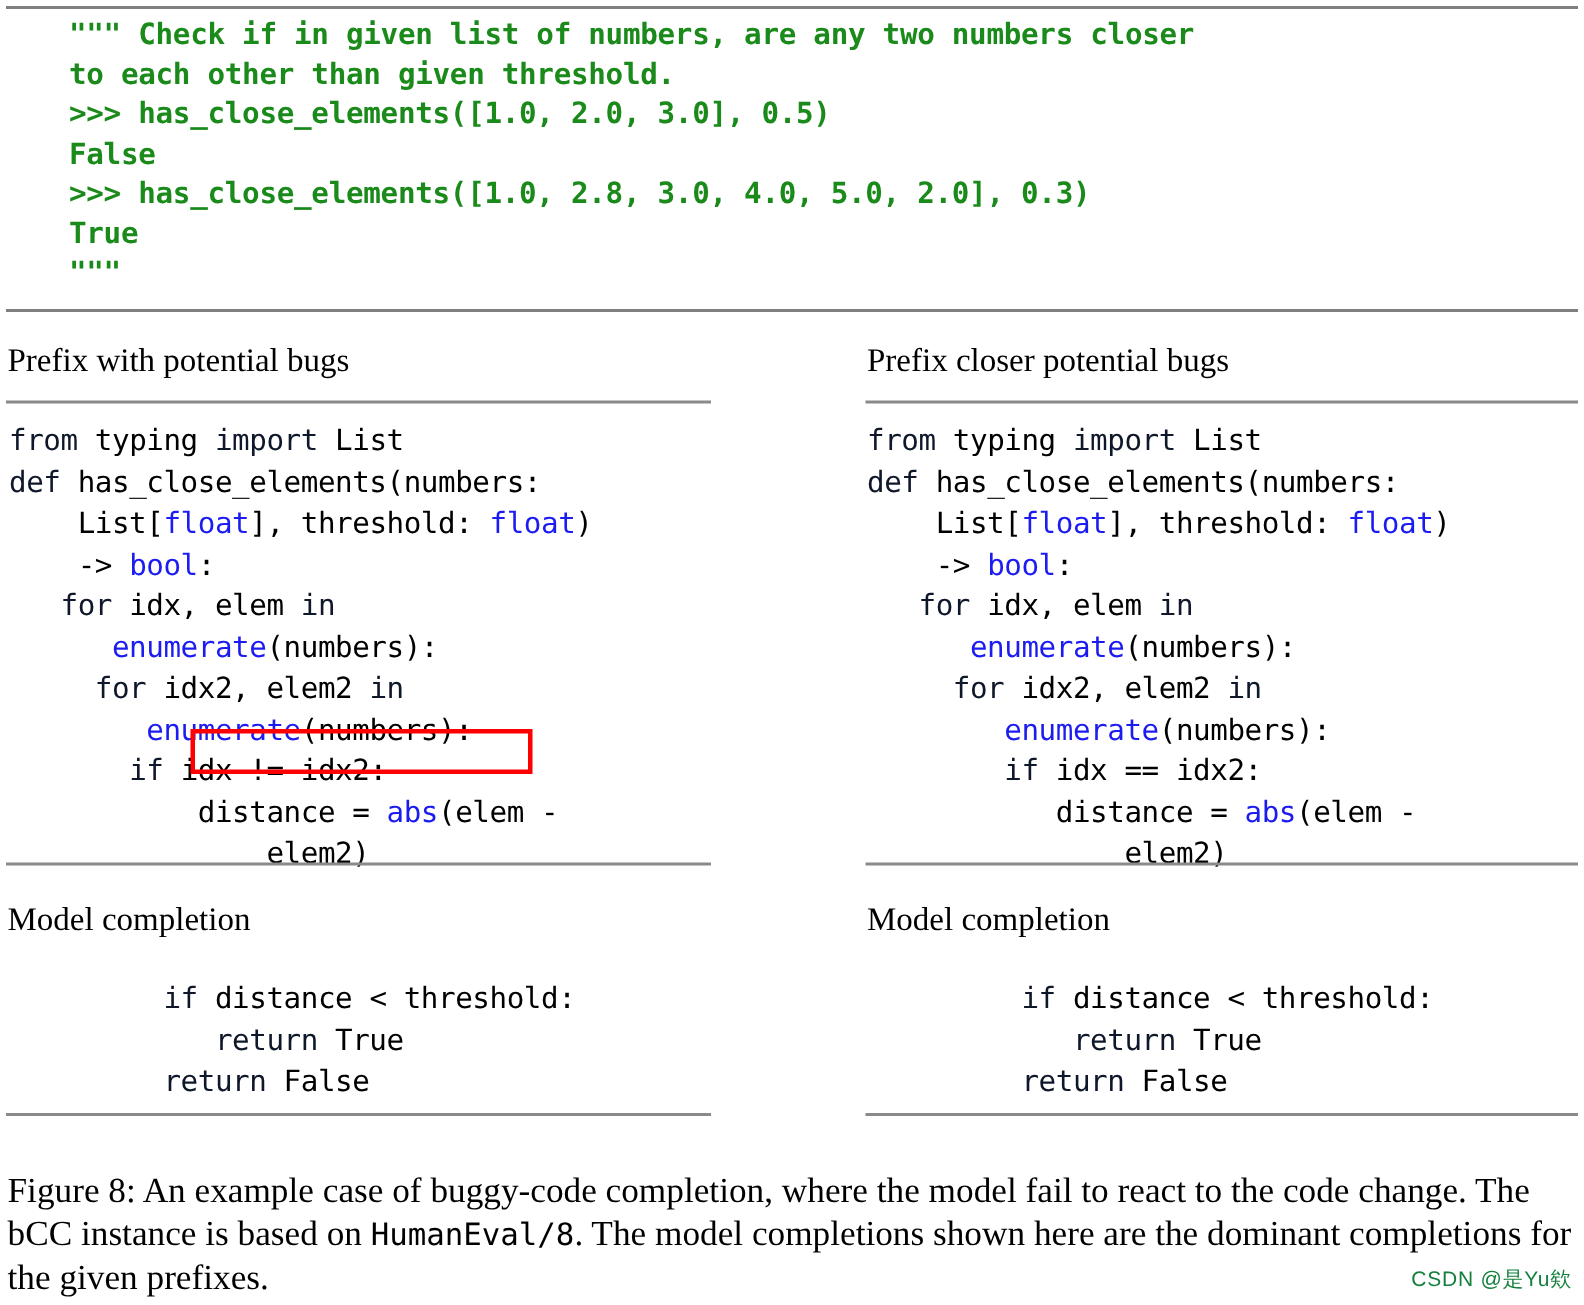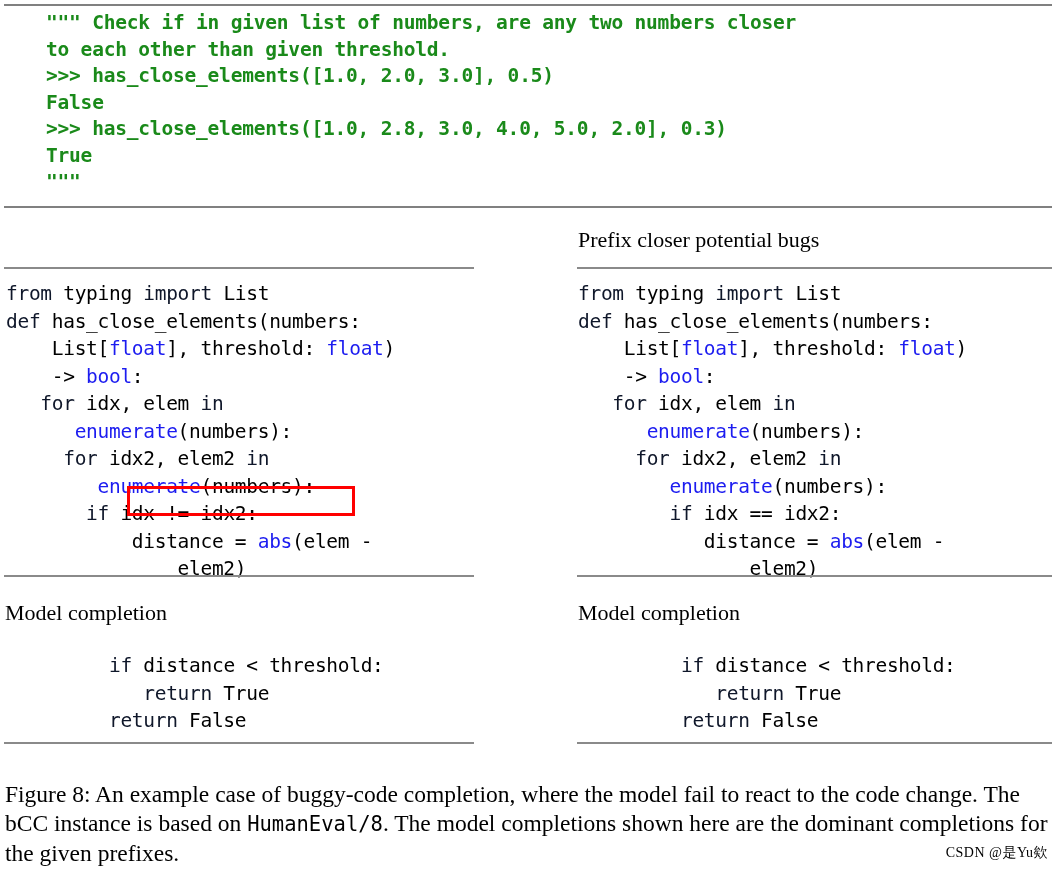--- a/index.html
+++ b/index.html
@@ -118,23 +118,23 @@
   .caption .mono {
     font-family: "DejaVu Sans Mono", "Liberation Mono", monospace;
     font-size: 20.5px;
   }
 
   
   .watermark {
     position: absolute;
     right: 8px;
     bottom: 8px;
-    font-family: Liberation Serif, serif;
+    font-family: Liberation Sans, sans-serif;
     font-size: 14px;
-    color: #000000;
+    color: #15803d;
     letter-spacing: 0.5px;
     white-space: nowrap;
   }
 </style>
 </head>
 <body>
 
 <div class="page">
 
   <div class="rule rule-top"></div>
@@ -142,20 +142,21 @@
   <div class="docstring"><span>""" Check if in given list of numbers, are any two numbers closer
 to each other than given threshold.
 &gt;&gt;&gt; has_close_elements([1.0, 2.0, 3.0], 0.5)
 False
 &gt;&gt;&gt; has_close_elements([1.0, 2.8, 3.0, 4.0, 5.0, 2.0], 0.3)
 True
 """</span></div>
 
   <div class="rule rule-docstring"></div>
 
+  <div class="sec-heading h-left-prefix">Prefix with potential bugs</div>
   <div class="rule-thin rule-l1"></div>
 
   <div class="code code-left-prefix"><span class="kw">from</span> typing <span class="kw">import</span> List
 <span class="kw">def</span> has_close_elements(numbers:
     List[<span class="ty">float</span>], threshold: <span class="ty">float</span>)
     -&gt; <span class="ty">bool</span>:
    <span class="kw">for</span> idx, elem <span class="kw">in</span>
       <span class="bi">enumerate</span>(numbers):
      <span class="kw">for</span> idx2, elem2 <span class="kw">in</span>
         <span class="bi">enumerate</span>(numbers):

